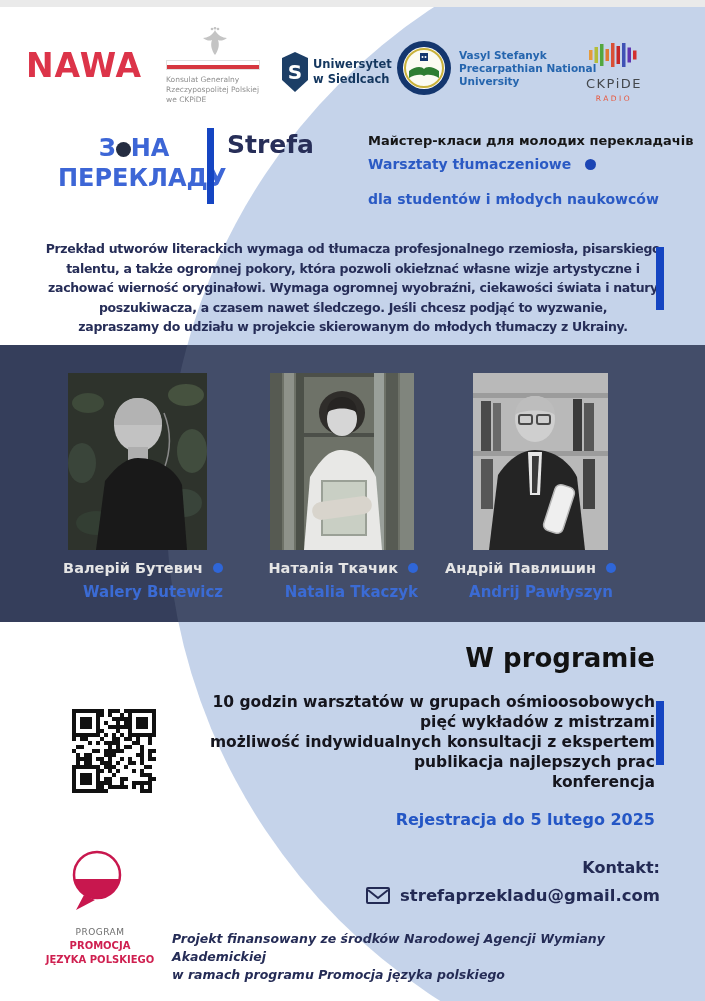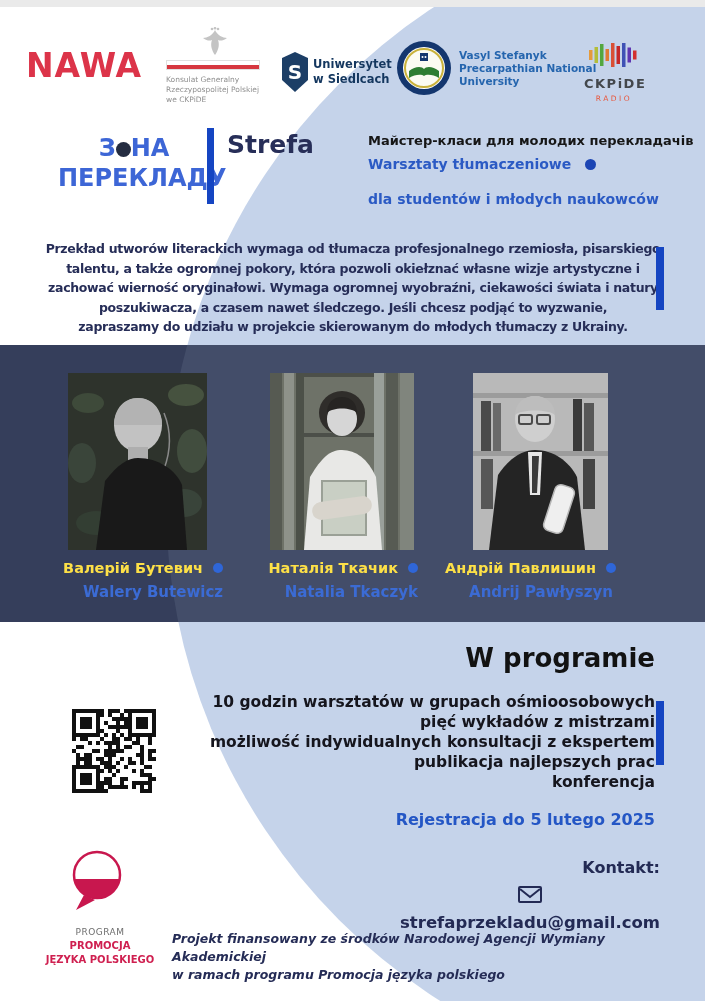--- a/index.html
+++ b/index.html
@@ -19,21 +19,21 @@
   .consulate .eagle{display:block;margin:0 auto;}
   .consulate .flag{width:94px;height:10px;margin-top:3px;border:1px solid #e0e0e0;box-sizing:border-box;}
   .consulate .flag .w{height:4px;background:#ffffff;}
   .consulate .flag .r{height:4px;background:#d6373f;}
   .consulate .txt{margin-top:5px;font-size:7.5px;line-height:1.35;color:#8f8f8f;}
   .siedlce-shield{left:281px;top:51px;z-index:2;}
   .siedlce-txt{left:313px;top:57px;font-size:11.5px;font-weight:bold;color:#14375f;line-height:1.3;z-index:2;}
   .precarp-emblem{left:396px;top:40px;z-index:2;}
   .precarp-txt{left:459px;top:49px;font-size:10.5px;font-weight:bold;color:#2565ae;line-height:1.25;z-index:2;}
   .ckpide{left:584px;top:42px;width:60px;text-align:center;z-index:2;}
-  .ckpide .name{margin-top:4px;font-size:13px;font-weight:bold;color:#43474c;letter-spacing:1.5px;}
+  .ckpide .name{margin-top:4px;font-size:13px;font-weight:normal;color:#43474c;letter-spacing:1.5px;}
   .ckpide .sub{margin-top:3px;font-size:7.5px;color:#e8563c;letter-spacing:2.5px;}
 
   
   .zona{left:58px;top:133px;width:152px;text-align:center;font-size:24px;line-height:1.25;font-weight:800;color:#3d66d6;z-index:2;}
   .zona .dot{display:inline-block;width:15px;height:15px;border-radius:50%;background:#242c41;vertical-align:-1px;}
   .hdr-divider{left:207px;top:128px;width:7px;height:76px;background:#1545c2;z-index:2;}
   .strefa{left:227px;top:129px;font-size:25px;font-weight:800;color:#272e58;line-height:1.28;z-index:2;}
   .hdr-right{left:368px;top:133px;width:320px;z-index:2;}
   .hdr-right .ua{font-size:13px;font-weight:bold;color:#161616;white-space:nowrap;}
   .hdr-right .pl{margin-top:7px;font-size:14px;font-weight:bold;color:#2b5ac4;line-height:1.4;white-space:nowrap;}
@@ -50,35 +50,35 @@
   .navy{left:0;top:345px;width:705px;height:277px;background:#353e5b;z-index:2;overflow:hidden;}
   .navy .tint{position:absolute;left:166px;top:-434px;width:1182px;height:1182px;border-radius:50%;
               background:rgba(197,211,234,0.10);pointer-events:none;}
   .photo{position:absolute;top:28px;height:177px;z-index:2;}
   .photo svg{display:block;width:100%;height:100%;}
   .ph1{left:68px;width:139px;}
   .ph2{left:270px;width:144px;}
   .ph3{left:473px;width:135px;}
   .namebox{position:absolute;top:215px;width:168px;text-align:right;z-index:2;}
   .nb1{left:55px;} .nb2{left:250px;} .nb3{left:445px;}
-  .name-cyr{font-size:14.5px;font-weight:bold;color:#fde047;white-space:nowrap;}
+  .name-cyr{font-size:14.5px;font-weight:bold;color:#e5e5e5;white-space:nowrap;}
   .name-dot{display:inline-block;width:10px;height:10px;border-radius:50%;background:#2f66d8;margin-left:10px;}
   .name-lat{margin-top:7px;font-size:15px;font-weight:bold;color:#3b6bd4;white-space:nowrap;}
 
   
   .prog-title{right:50px;top:643px;font-size:26px;font-weight:800;color:#121212;z-index:2;}
   .prog-list{right:50px;top:692px;width:520px;text-align:right;font-size:15.5px;font-weight:bold;
              color:#15151d;line-height:20px;z-index:2;}
   .registration{right:50px;top:810px;font-size:16px;font-weight:bold;color:#2456c5;z-index:2;}
   .qr-box{left:66px;top:703px;width:96px;height:96px;background:#ffffff;display:flex;
           align-items:center;justify-content:center;z-index:2;}
 
   
   .contact-label{right:45px;top:858px;font-size:16px;font-weight:bold;color:#232a54;z-index:2;}
-  .email-row{right:45px;top:886px;display:flex;align-items:center;gap:10px;z-index:2;flex-direction:column;}
+  .email-row{right:45px;top:886px;display:flex;align-items:center;gap:10px;z-index:2;}
   .email-row .email{font-size:16.5px;font-weight:bold;color:#232a54;text-decoration:none;}
   .promo-box{left:38px;top:843px;width:124px;height:120px;background:#ffffff;z-index:2;}
   .promo-glyph{left:70px;top:850px;z-index:3;}
   .promo-txt{left:38px;top:926px;width:124px;text-align:center;z-index:3;line-height:1.4;}
   .promo-txt .l1{font-size:9px;color:#6e6e6e;letter-spacing:0.5px;}
   .promo-txt .l2,.promo-txt .l3{font-size:10px;font-weight:bold;color:#cf2050;}
   .funding{left:172px;top:930px;width:510px;font-size:12.5px;font-weight:bold;font-style:italic;
            color:#252c56;line-height:1.45;z-index:2;}
 </style>
 </head>

